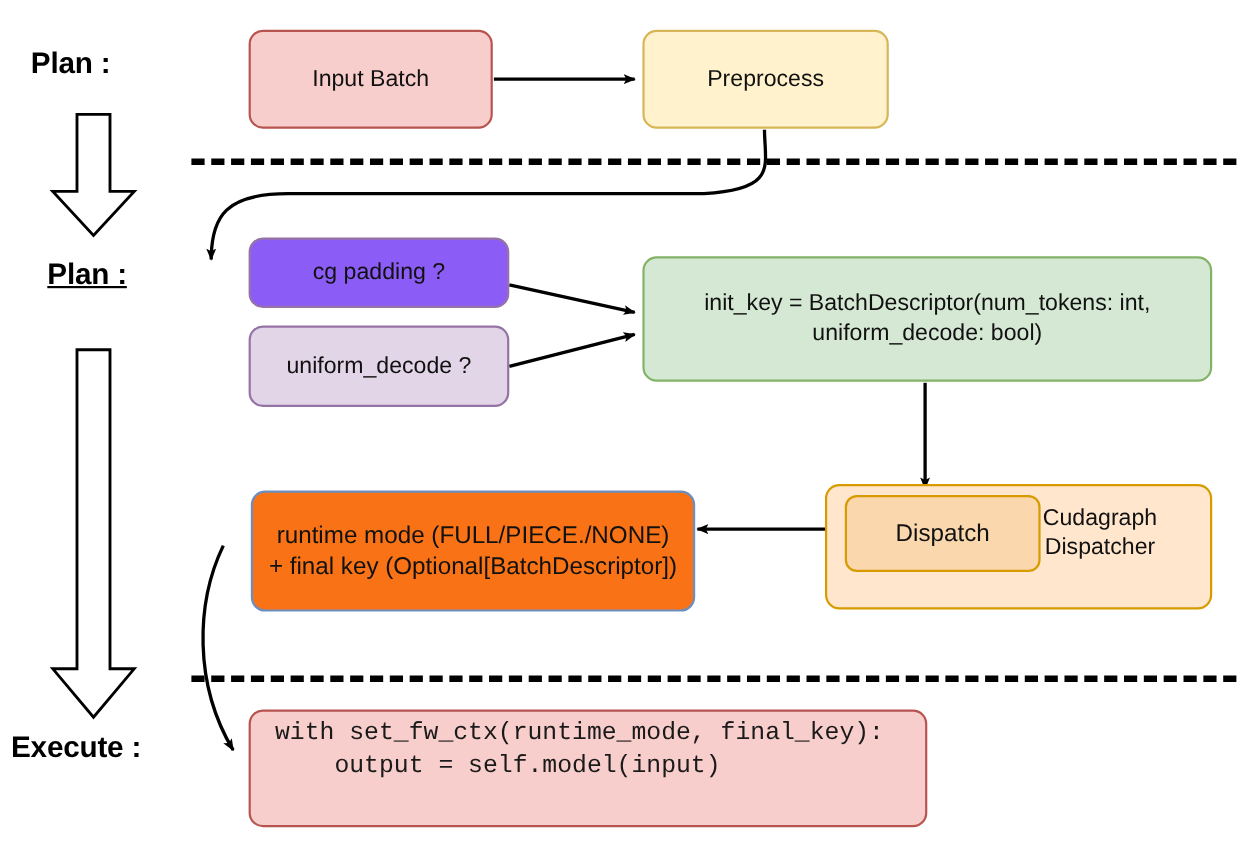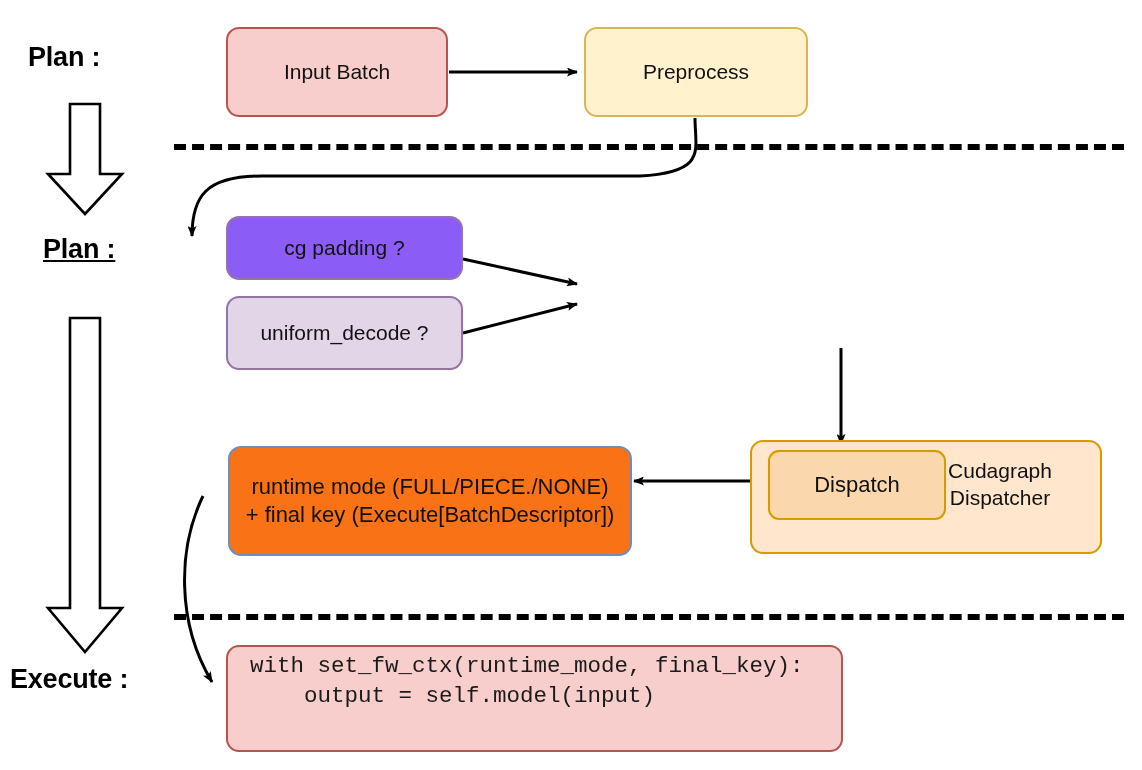--- a/index.html
+++ b/index.html
@@ -111,33 +111,37 @@
   </div>
 
   <div class="node" style="left:226px; top:216px; width:237px; height:64px; background:#8b5cf6; border-color:#9673a6;">
     <span>cg padding ?</span>
   </div>
 
   <div class="node" style="left:226px; top:296px; width:237px; height:74px; background:#e1d5e7; border-color:#9673a6;">
     <span>uniform_decode ?</span>
   </div>
 
+  <div class="node" style="left:584px; top:233px; width:518px; height:114px; background:#d5e8d4; border-color:#82b366; flex-direction:column;">
+    <span>init_key = BatchDescriptor(num_tokens: int,</span>
+    <span>uniform_decode: bool)</span>
+  </div>
 
   <div class="node" style="left:750px; top:440px; width:352px; height:114px; background:#ffe6cc; border-color:#d79b00; justify-content:flex-end; align-items:flex-start; padding:0;">
     <span style="display:block; width:180px; text-align:center; margin-top:16px; margin-right:10px; white-space:pre-line;">Cudagraph
 Dispatcher</span>
   </div>
 
   <div class="node" style="left:768px; top:450px; width:178px; height:70px; background:#fad7ac; border-color:#d79b00; font-size:22px; border-radius:11px;">
     <span>Dispatch</span>
   </div>
 
   <div class="node" style="left:228px; top:446px; width:404px; height:110px; background:#f97316; border-color:#6c8ebf; flex-direction:column; font-size:22px;">
     <span>runtime mode (FULL/PIECE./NONE)</span>
-    <span>+ final key (Execute[BatchDescriptor])</span>
+    <span>+ final key (Optional[BatchDescriptor])</span>
   </div>
 
   <div class="node code" style="left:226px; top:645px; width:617px; height:107px; background:#f8cecc; border-color:#b85450; flex-direction:column; align-items:flex-start;">
     <span>with set_fw_ctx(runtime_mode, final_key):</span>
     <span>    output = self.model(input)</span>
   </div>
 
 </div>
 
 </body></html>

